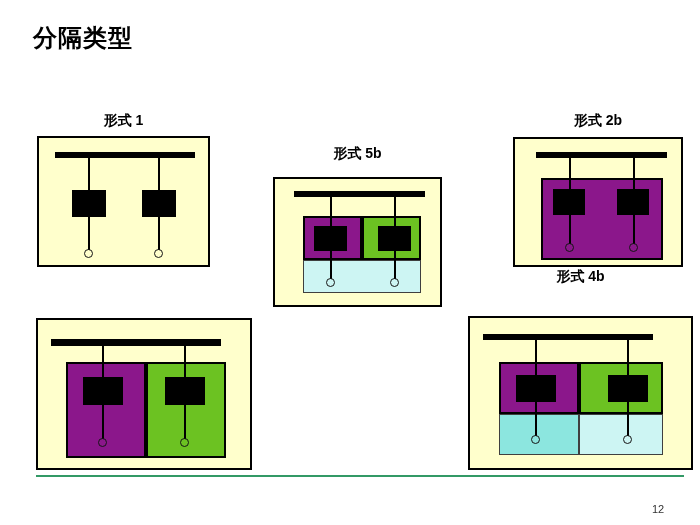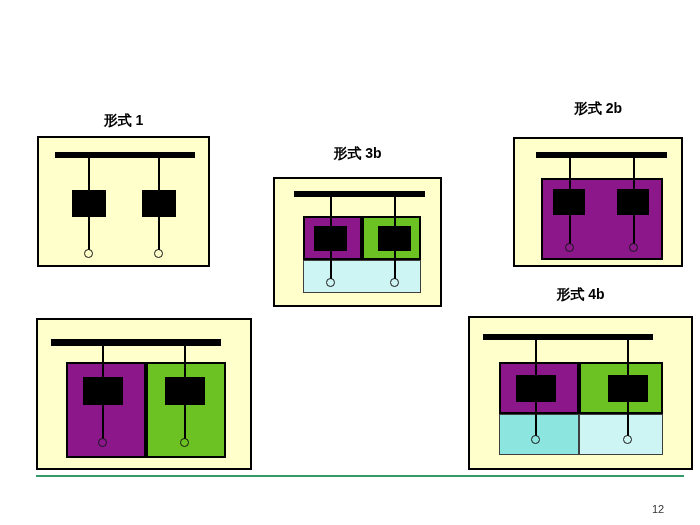--- a/index.html
+++ b/index.html
@@ -103,45 +103,46 @@
     top: 503px;
     font-size: 11px;
     color: #333333;
   }
 </style>
 </head>
 <body>
 
 <div id="slide">
 
+  <div class="slide-title">分隔类型</div>
 
   <div class="form-label" style="left:37px; top:112px; width:173px;">形式 1</div>
   <div class="panel" style="left:37px; top:136px; width:173px; height:131px;">
     <div class="busbar" style="left:16px; top:14px; width:140px; height:6px;"></div>
     <div class="vline" style="left:49px; top:14px; height:98px;"></div>
     <div class="vline" style="left:119px; top:14px; height:98px;"></div>
     <div class="device" style="left:33px; top:52px; width:34px; height:27px;"></div>
     <div class="device" style="left:103px; top:52px; width:34px; height:27px;"></div>
     <div class="term" style="left:45px; top:111px;"></div>
     <div class="term" style="left:115px; top:111px;"></div>
   </div>
 
-  <div class="form-label" style="left:513px; top:100px; width:170px;">形式 2b</div>
+  <div class="form-label" style="left:513px; top:112px; width:170px;">形式 2b</div>
   <div class="panel" style="left:513px; top:137px; width:170px; height:130px;">
     <div class="busbar" style="left:21px; top:13px; width:131px; height:6px;"></div>
     <div class="comp-purple" style="left:26px; top:39px; width:122px; height:82px;"></div>
     <div class="vline" style="left:54px; top:13px; height:92px;"></div>
     <div class="vline" style="left:118px; top:13px; height:92px;"></div>
     <div class="device" style="left:38px; top:50px; width:32px; height:26px;"></div>
     <div class="device" style="left:102px; top:50px; width:32px; height:26px;"></div>
     <div class="term" style="left:50px; top:104px;"></div>
     <div class="term" style="left:114px; top:104px;"></div>
   </div>
 
-  <div class="form-label" style="left:273px; top:145px; width:169px;">形式 3b</div>
+  <div class="form-label" style="left:273px; top:145px; width:169px;">形式 5b</div>
   <div class="panel" style="left:273px; top:177px; width:169px; height:130px;">
     <div class="busbar" style="left:19px; top:12px; width:131px; height:6px;"></div>
     <div class="comp-cyan" style="left:28px; top:81px; width:118px; height:33px;"></div>
     <div class="comp-purple" style="left:28px; top:37px; width:59px; height:44px;"></div>
     <div class="comp-green" style="left:87px; top:37px; width:59px; height:44px;"></div>
     <div class="vline" style="left:55px; top:12px; height:88px;"></div>
     <div class="vline" style="left:119px; top:12px; height:88px;"></div>
     <div class="device" style="left:39px; top:47px; width:33px; height:25px;"></div>
     <div class="device" style="left:103px; top:47px; width:33px; height:25px;"></div>
     <div class="term" style="left:51px; top:99px;"></div>
@@ -153,21 +154,21 @@
     <div class="comp-purple" style="left:28px; top:42px; width:80px; height:96px;"></div>
     <div class="comp-green" style="left:108px; top:42px; width:80px; height:96px;"></div>
     <div class="vline" style="left:64px; top:19px; height:100px;"></div>
     <div class="vline" style="left:146px; top:19px; height:100px;"></div>
     <div class="device" style="left:45px; top:57px; width:40px; height:28px;"></div>
     <div class="device" style="left:127px; top:57px; width:40px; height:28px;"></div>
     <div class="term" style="left:60px; top:118px;"></div>
     <div class="term" style="left:142px; top:118px;"></div>
   </div>
 
-  <div class="form-label" style="left:468px; top:286px; width:225px;">形式 4b</div>
+  <div class="form-label" style="left:468px; top:268px; width:225px;">形式 4b</div>
   <div class="panel" style="left:468px; top:316px; width:225px; height:154px;">
     <div class="busbar" style="left:13px; top:16px; width:170px; height:6px;"></div>
     <div class="comp-cyan-dark" style="left:29px; top:96px; width:80px; height:41px;"></div>
     <div class="comp-cyan" style="left:109px; top:96px; width:84px; height:41px;"></div>
     <div class="comp-purple" style="left:29px; top:44px; width:80px; height:52px;"></div>
     <div class="comp-green" style="left:109px; top:44px; width:84px; height:52px;"></div>
     <div class="vline" style="left:65px; top:16px; height:102px;"></div>
     <div class="vline" style="left:157px; top:16px; height:102px;"></div>
     <div class="device" style="left:46px; top:57px; width:40px; height:27px;"></div>
     <div class="device" style="left:138px; top:57px; width:40px; height:27px;"></div>

